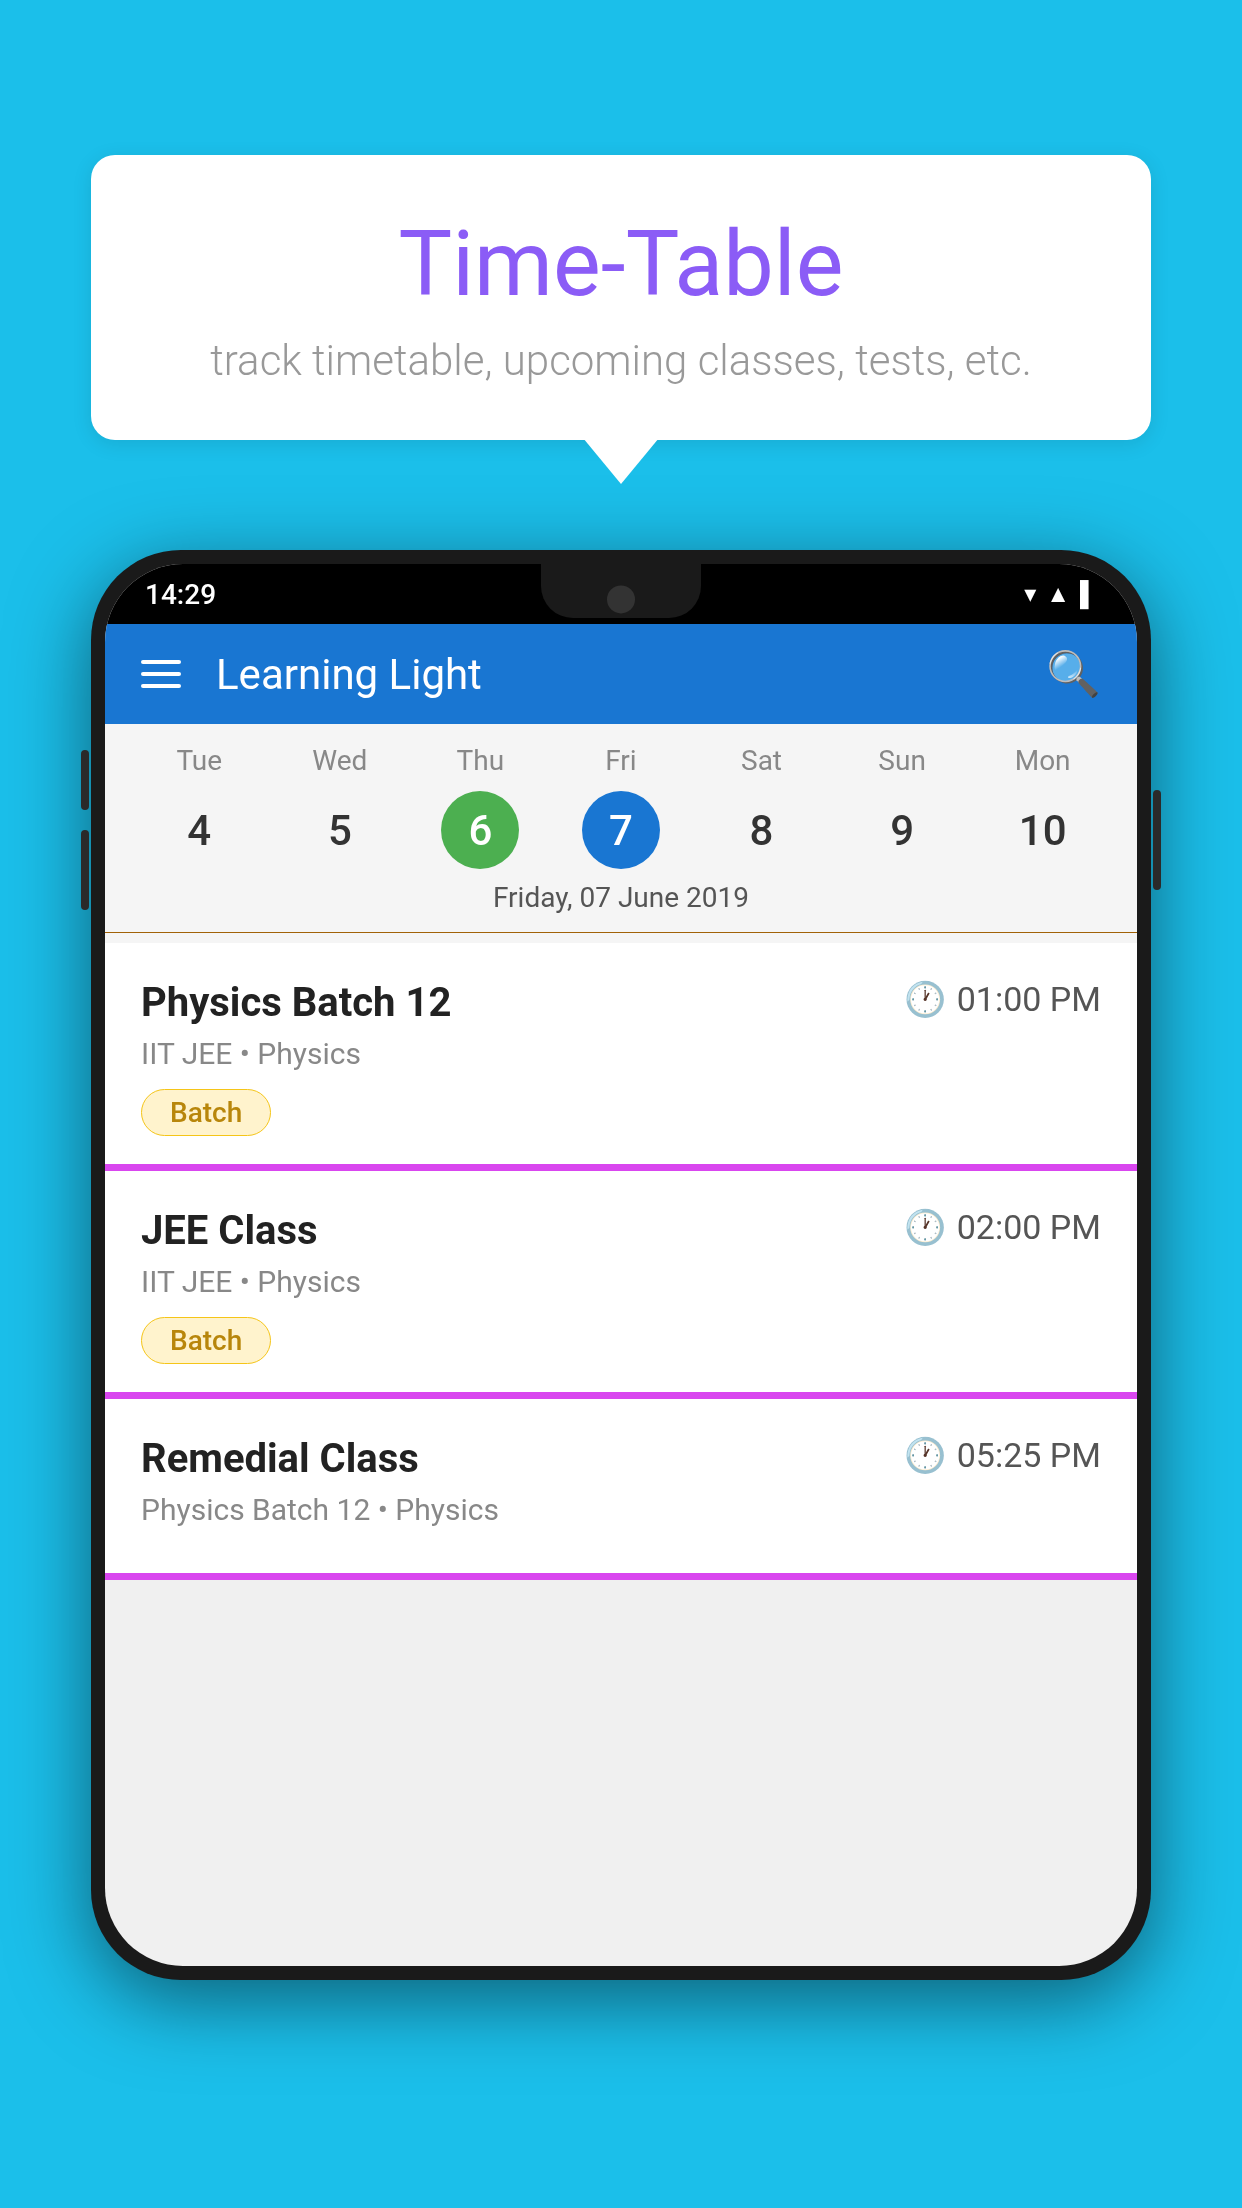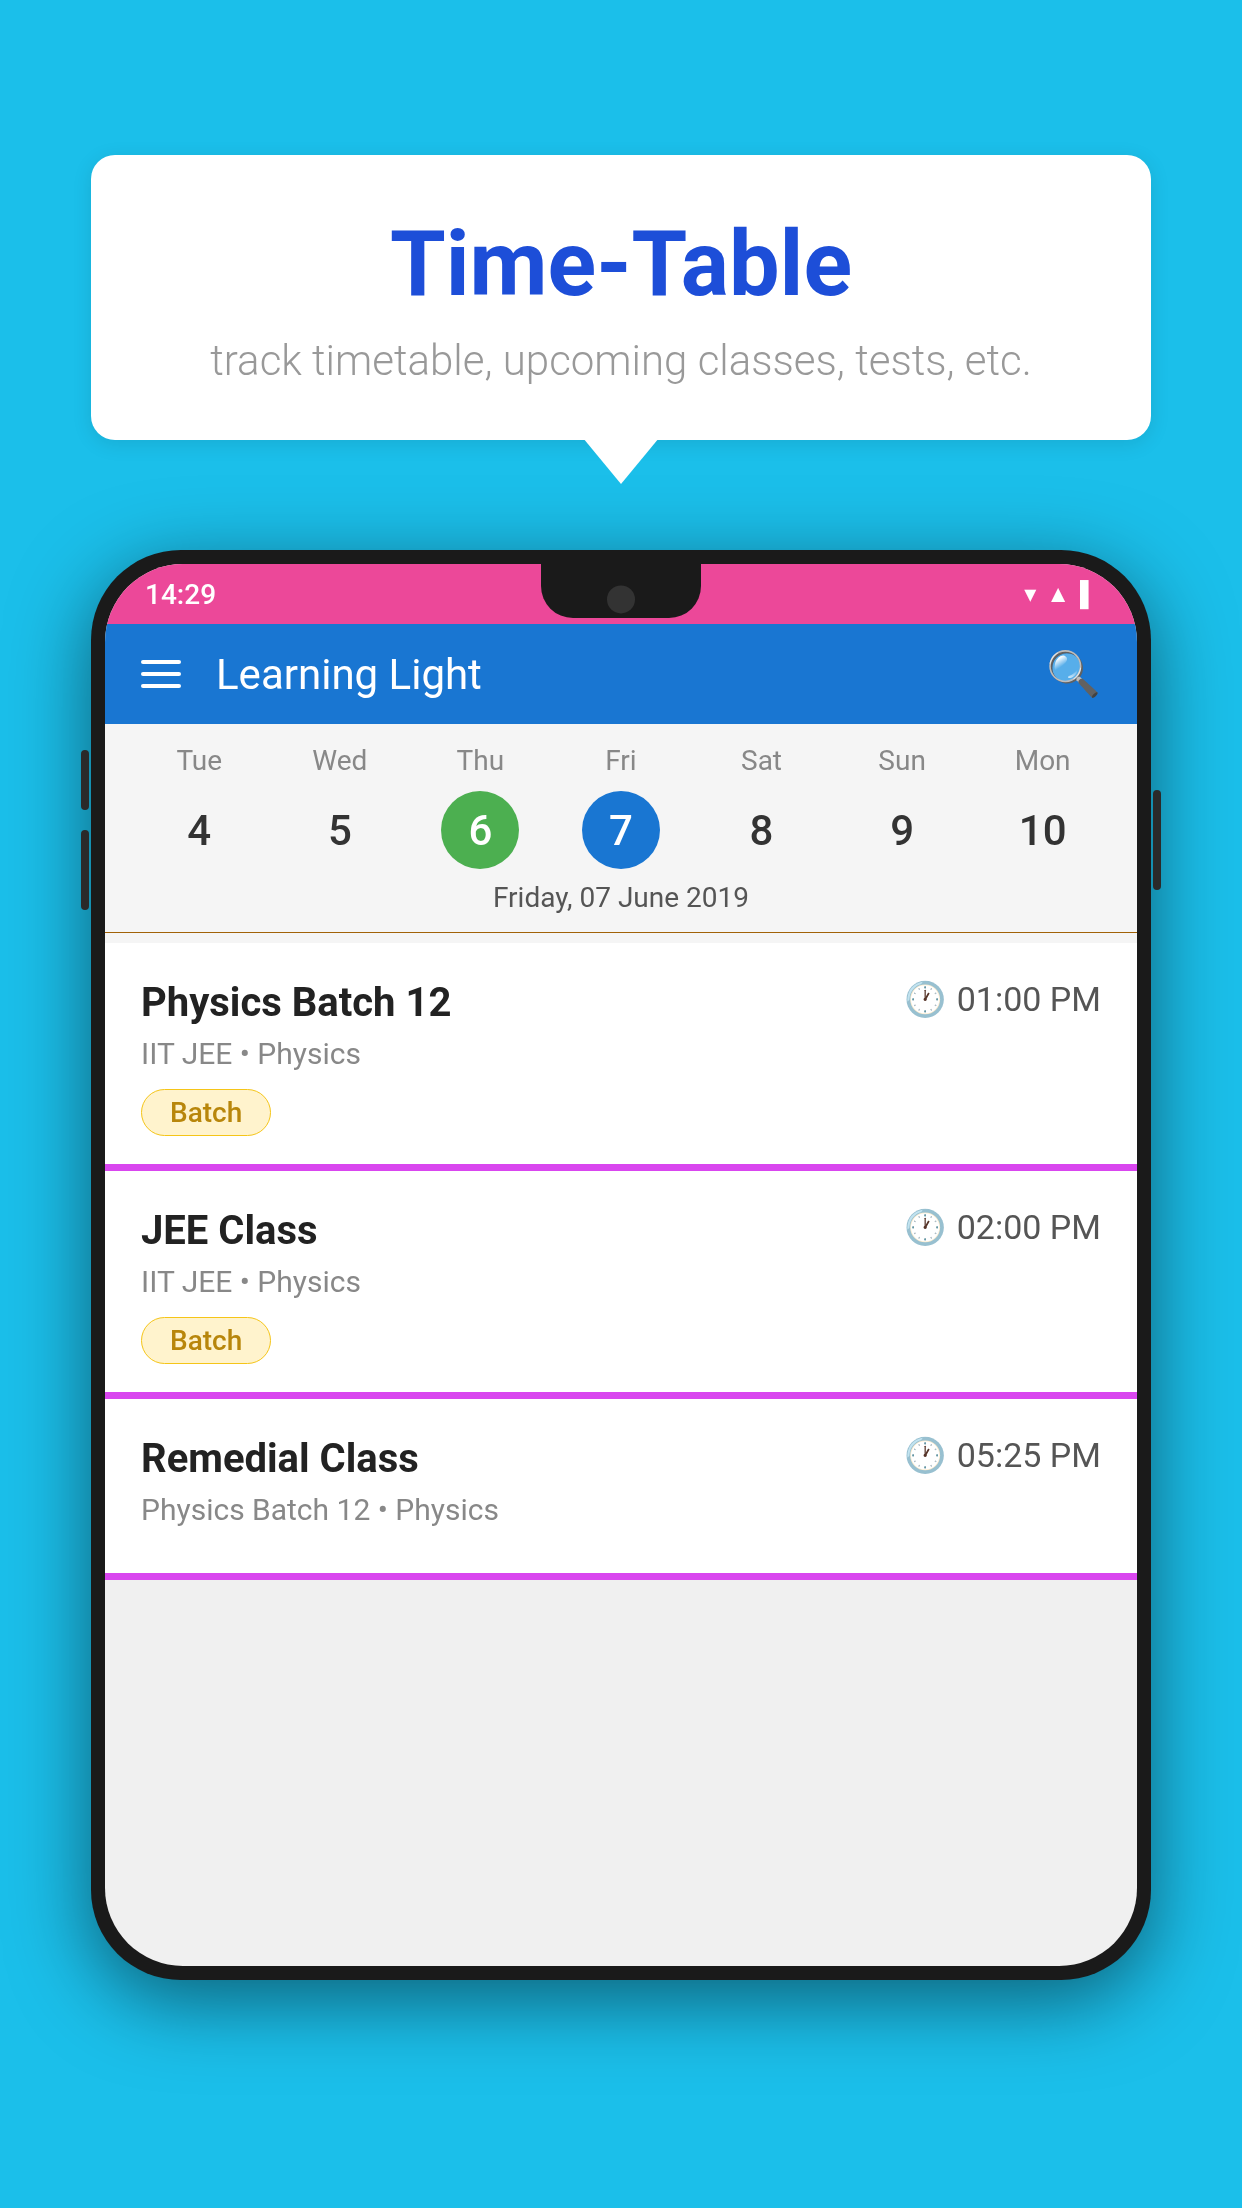--- a/index.html
+++ b/index.html
@@ -36,22 +36,22 @@
       transform: translateX(-50%);
       width: 0;
       height: 0;
       border-left: 38px solid transparent;
       border-right: 38px solid transparent;
       border-top: 46px solid white;
     }
 
     .bubble-title {
       font-size: 90px;
-      color: #1d4ed8;
-      font-weight: 700;
+      color: #8b5cf6;
+      font-weight: 400;
       line-height: 1.1;
       margin-bottom: 22px;
     }
     .bubble-subtitle {
       font-size: 42px;
       color: #999;
       font-weight: 300;
     }
 
     
@@ -99,21 +99,21 @@
       width: 100%;
       height: 100%;
       background: #f0f0f0;
       border-radius: 78px;
       overflow: hidden;
       position: relative;
     }
 
     
     .status-bar {
-      background: #ec4899;
+      background: #000000;
       height: 60px;
       display: flex;
       align-items: center;
       justify-content: space-between;
       padding: 0 40px;
     }
     .status-time {
       color: white;
       font-size: 28px;
       font-weight: 500;

